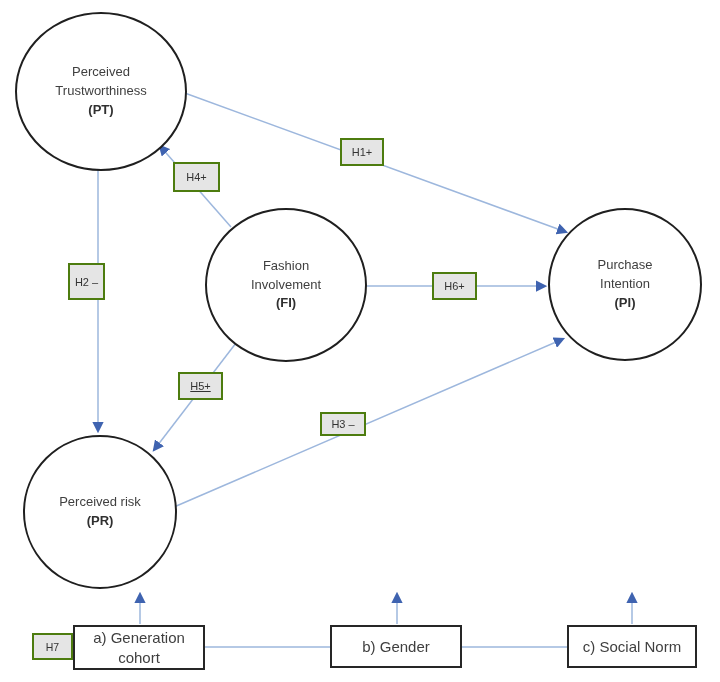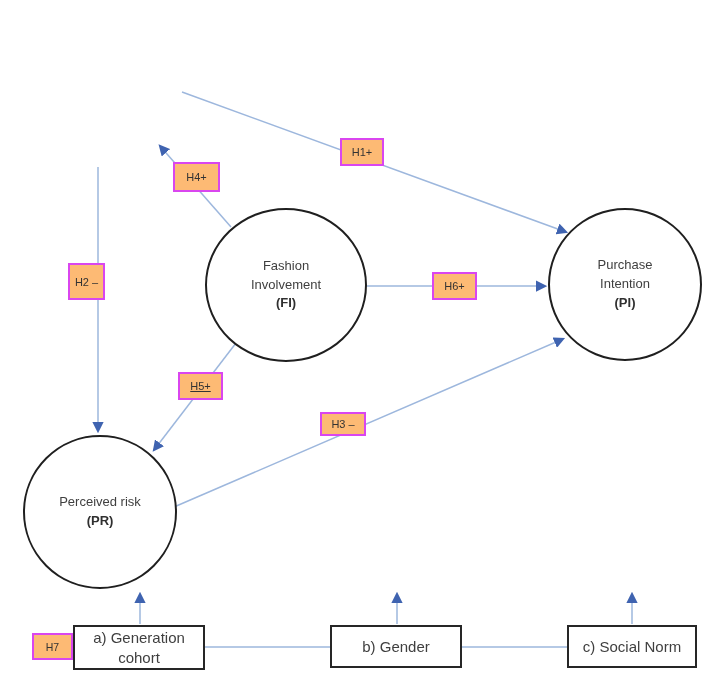--- a/index.html
+++ b/index.html
@@ -28,22 +28,22 @@
     justify-content: center;
     text-align: center;
     color: #3f3f3f;
     font-size: 13px;
     line-height: 1.45;
     z-index: 2;
   }
   .circle .abbr { font-weight: bold; color: #303030; }
   .hbox {
     position: absolute;
-    border: 2px solid #d946ef;
-    background: #fdba74;
+    border: 2px solid #4d7c0f;
+    background: #e5e5e5;
     display: flex;
     align-items: center;
     justify-content: center;
     font-size: 11px;
     color: #333333;
     z-index: 3;
     box-sizing: border-box;
   }
   .modbox {
     position: absolute;
@@ -93,20 +93,25 @@
     <line x1="231" y1="227" x2="160" y2="146" stroke="#9db7dd" stroke-width="1.5" marker-end="url(#arrowhead)"></line>
     <line x1="236" y1="343" x2="154" y2="450" stroke="#9db7dd" stroke-width="1.5" marker-end="url(#arrowhead)"></line>
     <line x1="363" y1="286" x2="545" y2="286" stroke="#9db7dd" stroke-width="1.5" marker-end="url(#arrowhead)"></line>
     <line x1="140" y1="624" x2="140" y2="594" stroke="#9db7dd" stroke-width="1.5" marker-end="url(#arrowhead)"></line>
     <line x1="397" y1="624" x2="397" y2="594" stroke="#9db7dd" stroke-width="1.5" marker-end="url(#arrowhead)"></line>
     <line x1="632" y1="624" x2="632" y2="594" stroke="#9db7dd" stroke-width="1.5" marker-end="url(#arrowhead)"></line>
     <line x1="205" y1="647" x2="330" y2="647" stroke="#9db7dd" stroke-width="1.5"></line>
     <line x1="462" y1="647" x2="567" y2="647" stroke="#9db7dd" stroke-width="1.5"></line>
   </svg>
 
+  <div class="circle node-pt">
+    <div>Perceived</div>
+    <div>Trustworthiness</div>
+    <div class="abbr">(PT)</div>
+  </div>
 
   <div class="circle node-fi">
     <div>Fashion</div>
     <div>Involvement</div>
     <div class="abbr">(FI)</div>
   </div>
 
   <div class="circle node-pi">
     <div>Purchase</div>
     <div>Intention</div>

